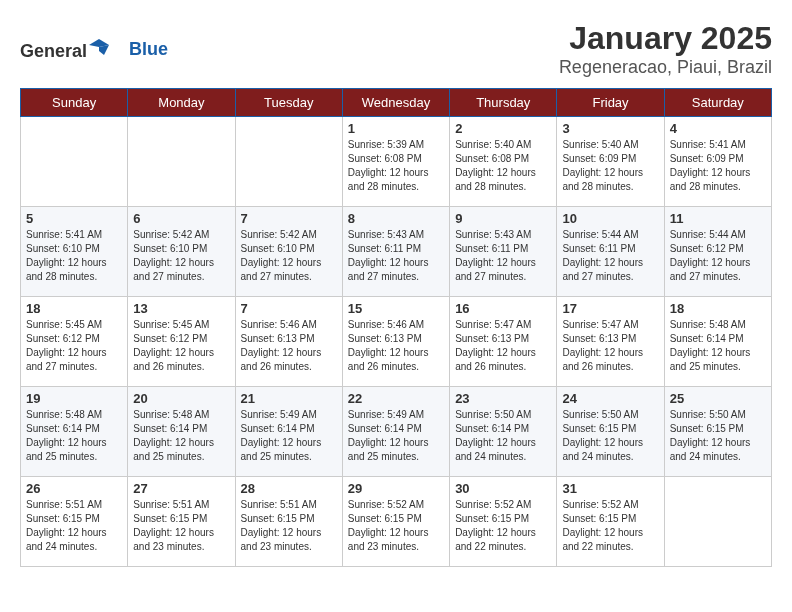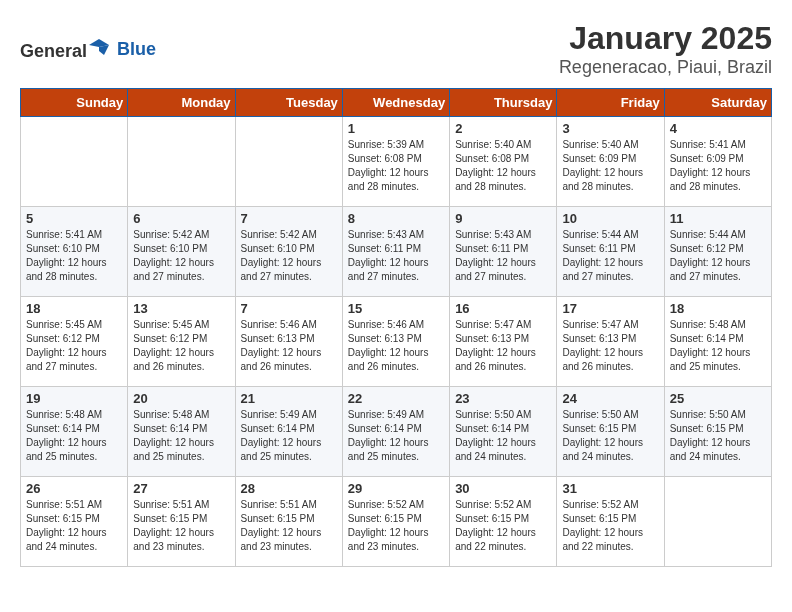--- a/index.html
+++ b/index.html
@@ -36,26 +36,26 @@
     .subtitle {
       font-size: 18px;
       color: #555;
     }
     .calendar {
       width: 100%;
       border-collapse: collapse;
       border: 1px solid #ccc;
     }
     .calendar th {
-      background-color: #c2410c;
+      background-color: #7f1d1d;
       color: #fff;
       font-size: 13px;
-      font-weight: bold;
+      font-weight: normal;
       padding: 6px 4px;
-      text-align: right;
+      text-align: center;
       border: 1px solid #1a5fa8;
     }
     .calendar td {
       border: 1px solid #ccc;
       vertical-align: top;
       padding: 4px 5px;
       width: 107px;
       height: 90px;
       font-size: 10.5px;
       color: #333;
@@ -83,21 +83,21 @@
 
 <div class="header">
   <div class="logo">
     <div>
       <span style="font-size:18px;font-weight:bold;color:#333;">General</span><svg class="logo-icon" viewBox="0 0 20 20">
           <polygon points="10,2 20,8 10,10 0,8" fill="#1a5fa8"></polygon>
           <polygon points="10,10 20,8 15,18 10,14" fill="#1a5fa8"></polygon>
         </svg>
     </div>
     <div>
-      <span style="font-size:18px;font-weight:bold;color:#1a5fa8;margin-left:8px;">Blue</span>
+      <span style="font-size:18px;font-weight:bold;color:#1a5fa8;margin-left:20px;">Blue</span>
     </div>
   </div>
   <div class="title-block">
     <div class="month-title">January 2025</div>
     <div class="subtitle">Regeneracao, Piaui, Brazil</div>
   </div>
 </div>
 
 <table class="calendar">
   <thead>

